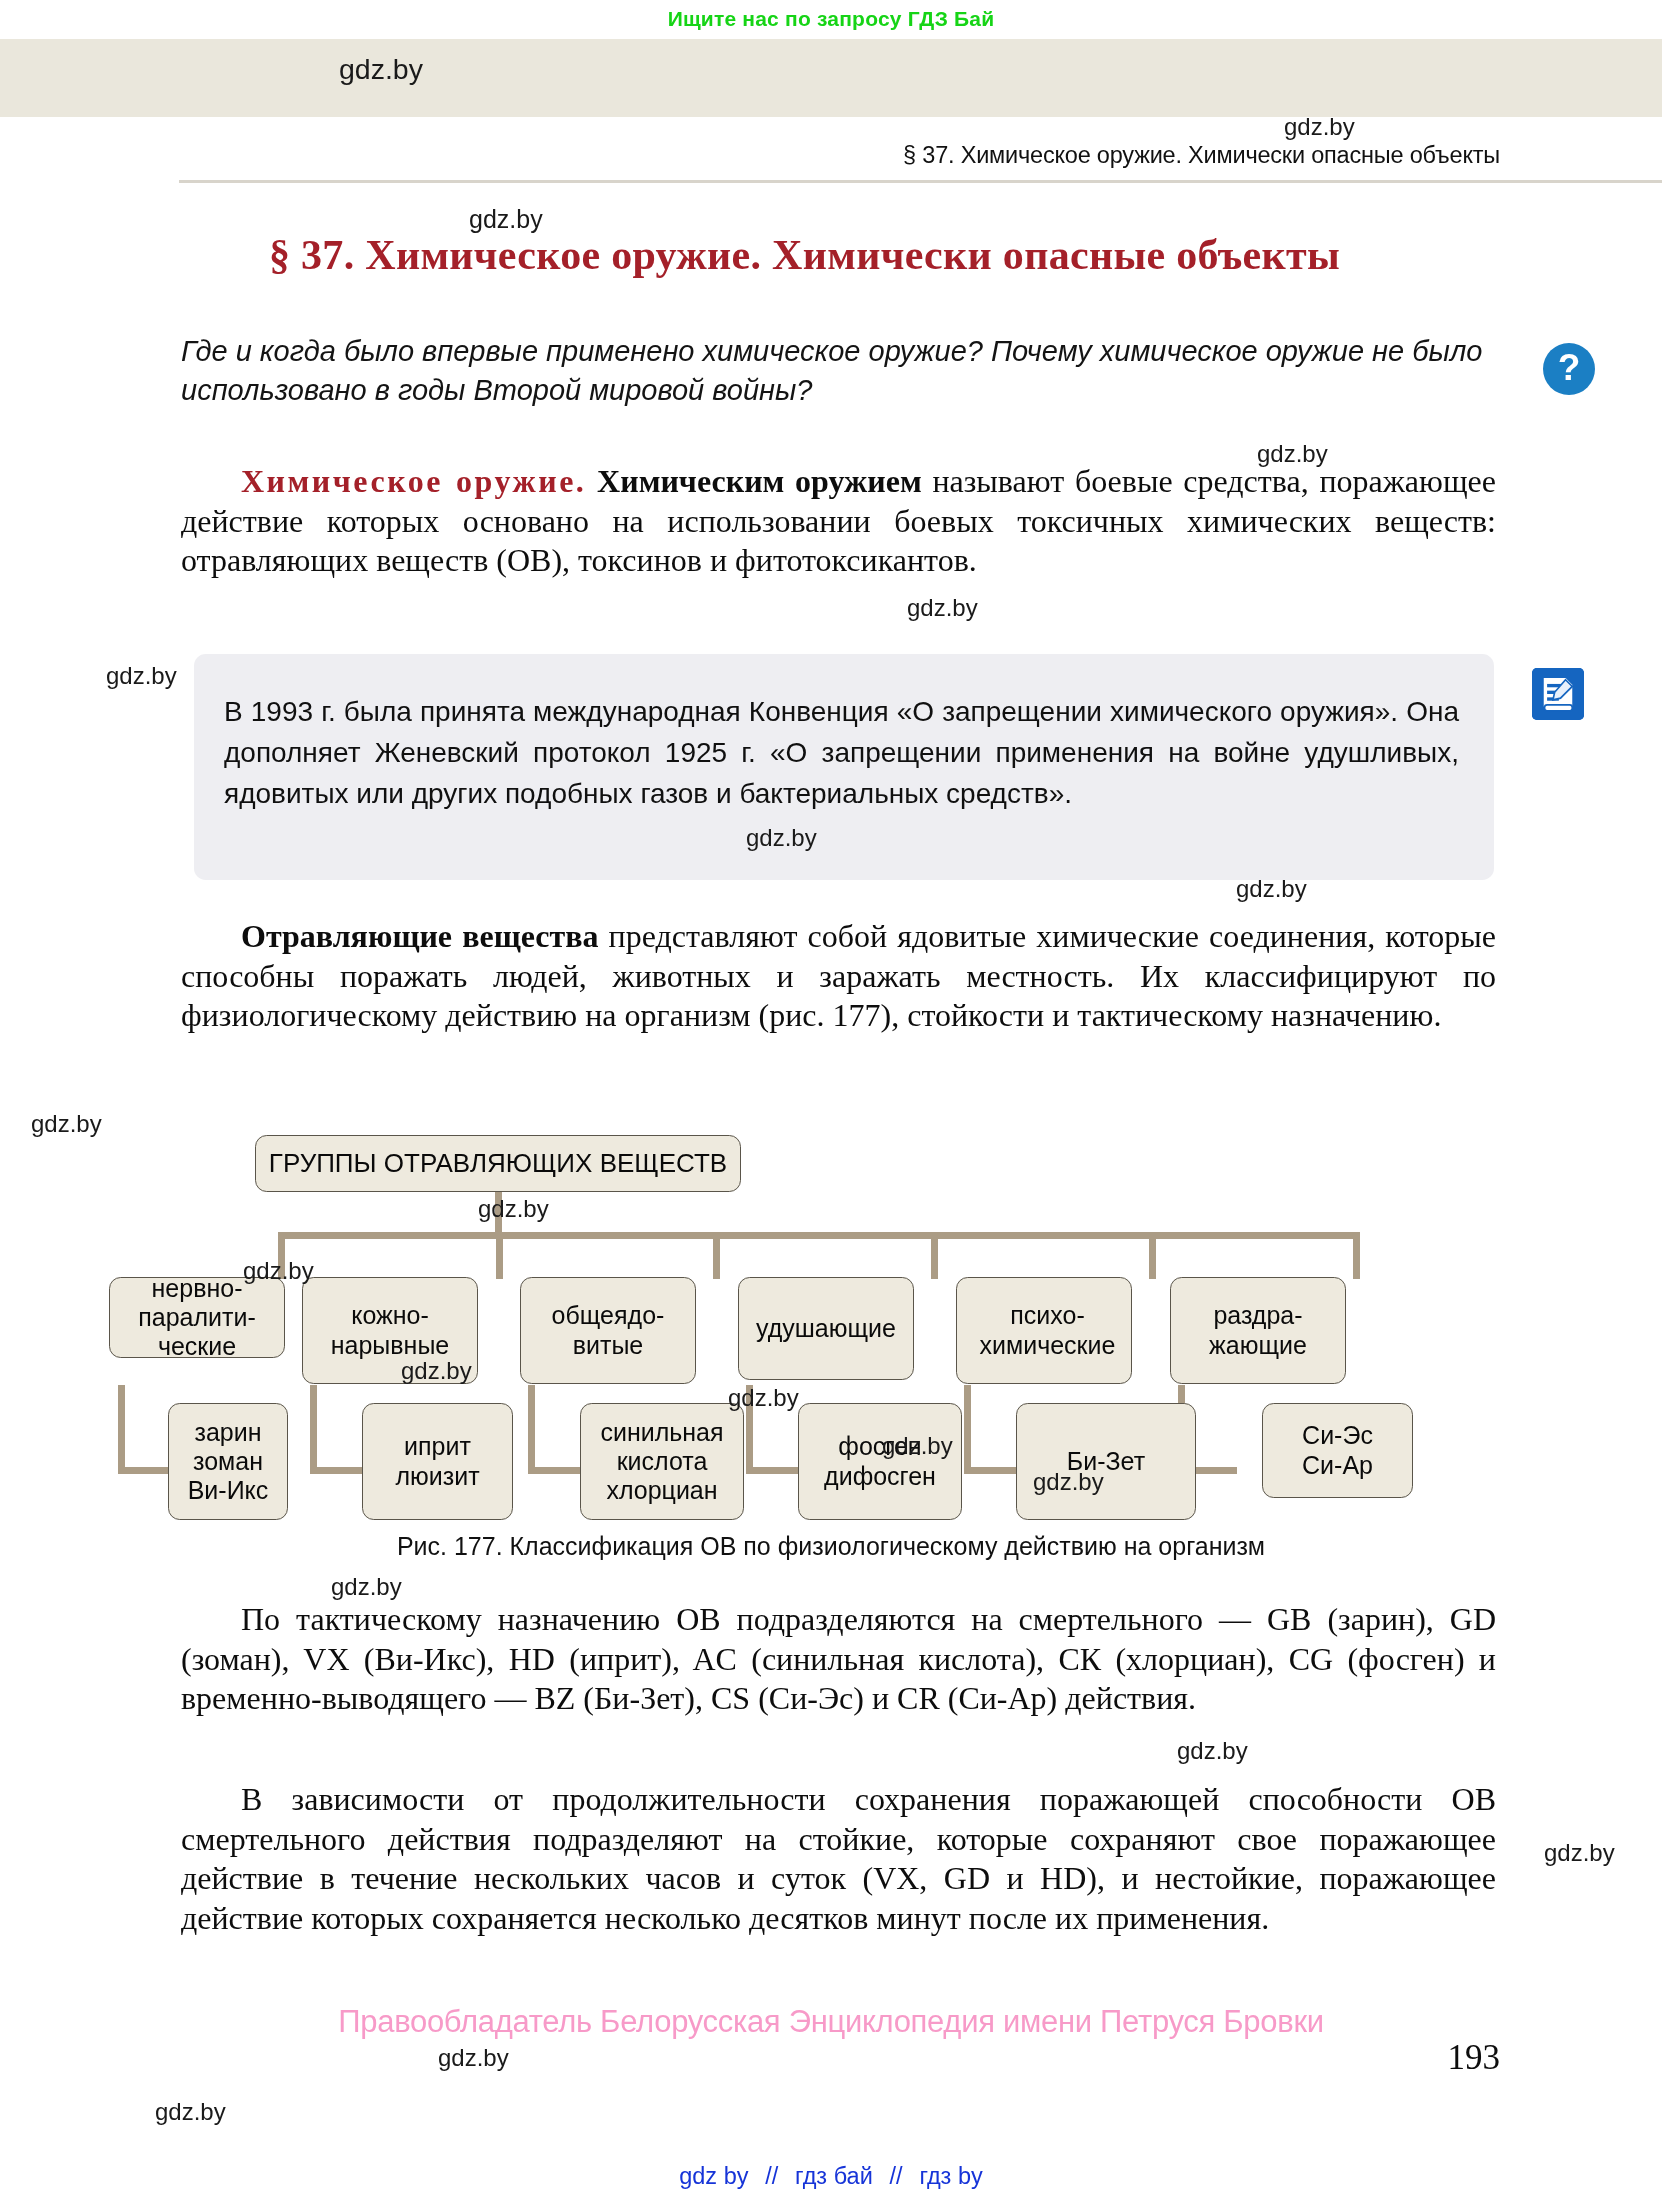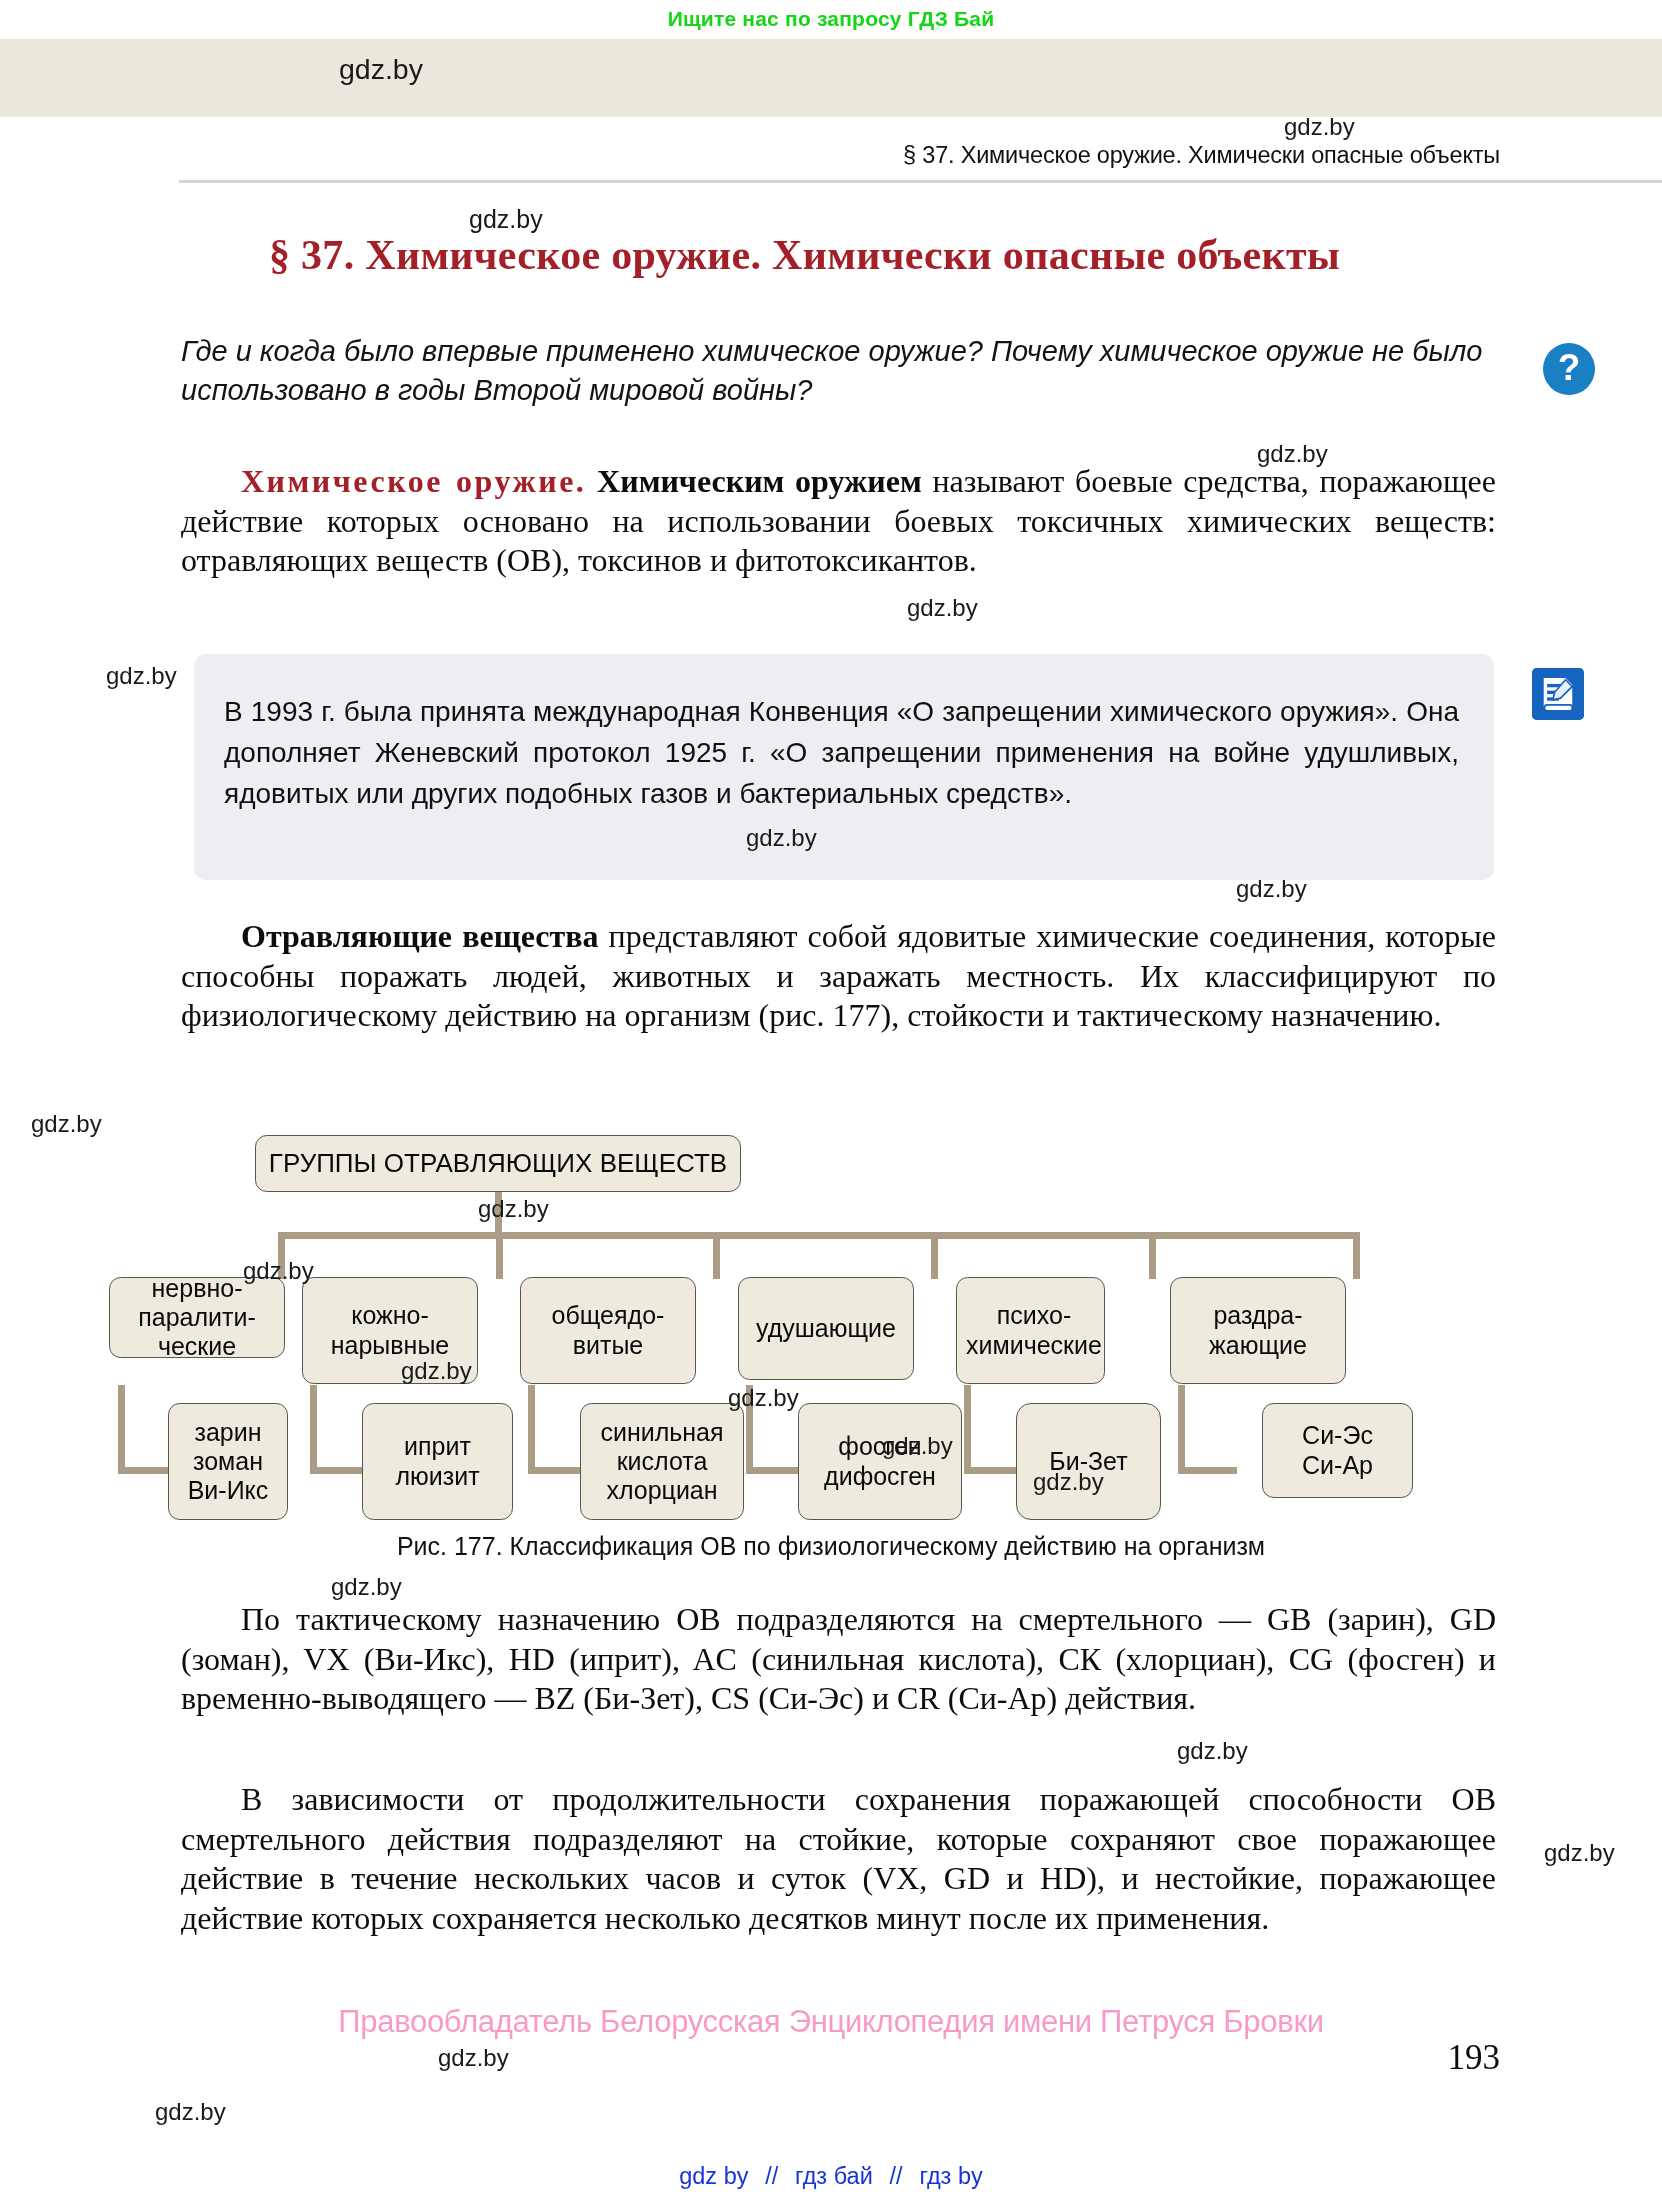--- a/index.html
+++ b/index.html
@@ -205,21 +205,21 @@
   <div class="conn" style="left:328px;top:97px;width:6.7px;height:47px;"></div>
   <div class="conn" style="left:545px;top:97px;width:6.7px;height:47px;"></div>
   <div class="conn" style="left:763px;top:97px;width:6.7px;height:47px;"></div>
   <div class="conn" style="left:981px;top:97px;width:6.7px;height:47px;"></div>
   <div class="conn" style="left:1185px;top:97px;width:6.7px;height:47px;"></div>
 
   <div class="dbox lvl1" style="left:-59px;top:142px;width:176px;height:81px;">нервно-паралити-ческие</div>
   <div class="dbox lvl1" style="left:134px;top:142px;width:176px;height:107px;">кожно-нарывные</div>
   <div class="dbox lvl1" style="left:352px;top:142px;width:176px;height:107px;">общеядо-витые</div>
   <div class="dbox lvl1" style="left:570px;top:142px;width:176px;height:103px;">удушающие</div>
-  <div class="dbox lvl1" style="left:788px;top:142px;width:149px;height:107px;padding-left:7px;">психо-химические</div>
+  <div class="dbox lvl1" style="left:788px;top:142px;width:176px;height:107px;padding-left:7px;">психо-химические</div>
   <div class="dbox lvl1" style="left:1002px;top:142px;width:176px;height:107px;">раздра-жающие</div>
 
   <div class="conn" style="left:-50px;top:250px;width:6.7px;height:89px;"></div>
   <div class="conn" style="left:-50px;top:332px;width:59px;height:6.7px;"></div>
   <div class="conn" style="left:142px;top:250px;width:6.7px;height:89px;"></div>
   <div class="conn" style="left:142px;top:332px;width:59px;height:6.7px;"></div>
   <div class="conn" style="left:360px;top:250px;width:6.7px;height:89px;"></div>
   <div class="conn" style="left:360px;top:332px;width:59px;height:6.7px;"></div>
   <div class="conn" style="left:578px;top:250px;width:6.7px;height:89px;"></div>
   <div class="conn" style="left:578px;top:332px;width:59px;height:6.7px;"></div>
@@ -231,21 +231,21 @@
   <div class="dbox lvl2" style="left:0px;top:268px;width:120px;height:117px;white-space:pre-line;">зарин
 зоман
 Ви-Икс</div>
   <div class="dbox lvl2" style="left:194px;top:268px;width:151px;height:117px;white-space:pre-line;">иприт
 люизит</div>
   <div class="dbox lvl2" style="left:412px;top:268px;width:164px;height:117px;white-space:pre-line;">синильная
 кислота
 хлорциан</div>
   <div class="dbox lvl2" style="left:630px;top:268px;width:164px;height:117px;white-space:pre-line;">фосген
 дифосген</div>
-  <div class="dbox lvl2" style="left:848px;top:268px;width:145px;height:117px;white-space:pre-line;border-radius:15px;">Би-Зет</div>
+  <div class="dbox lvl2" style="left:848px;top:268px;width:180px;height:117px;white-space:pre-line;">Би-Зет</div>
   <div class="dbox lvl2" style="left:1062px;top:268px;width:151px;height:95px;white-space:pre-line;margin-left:32px;">Си-Эс
 Си-Ар</div>
 
   <div id="diagram-wm-1">gdz.by</div>
   <div id="diagram-wm-2">gdz.by</div>
   <div id="diagram-wm-3">gdz.by</div>
   <div id="diagram-wm-4">gdz.by</div>
   <div id="diagram-wm-5">gdz.by</div>
   <div id="diagram-wm-6">gdz.by</div>
 </div>

